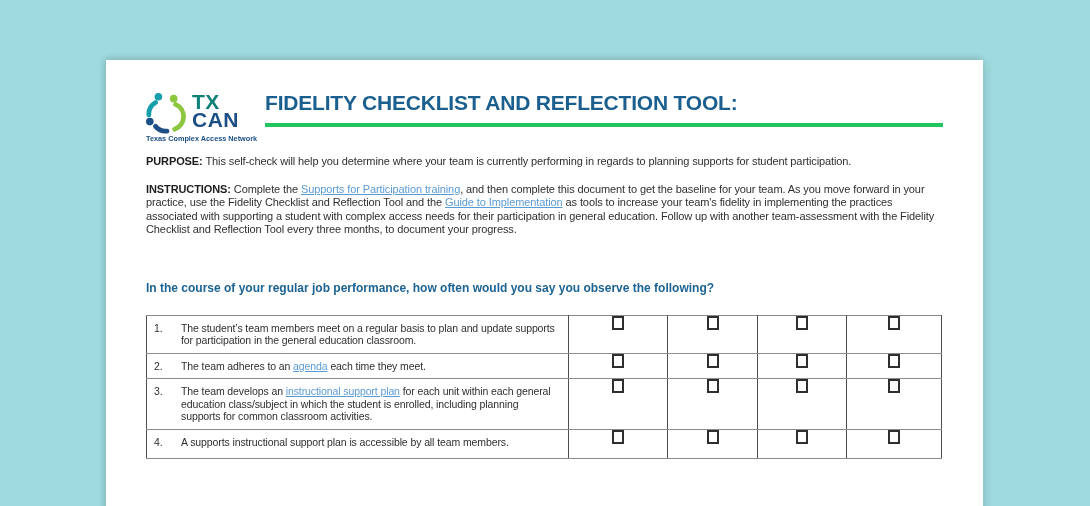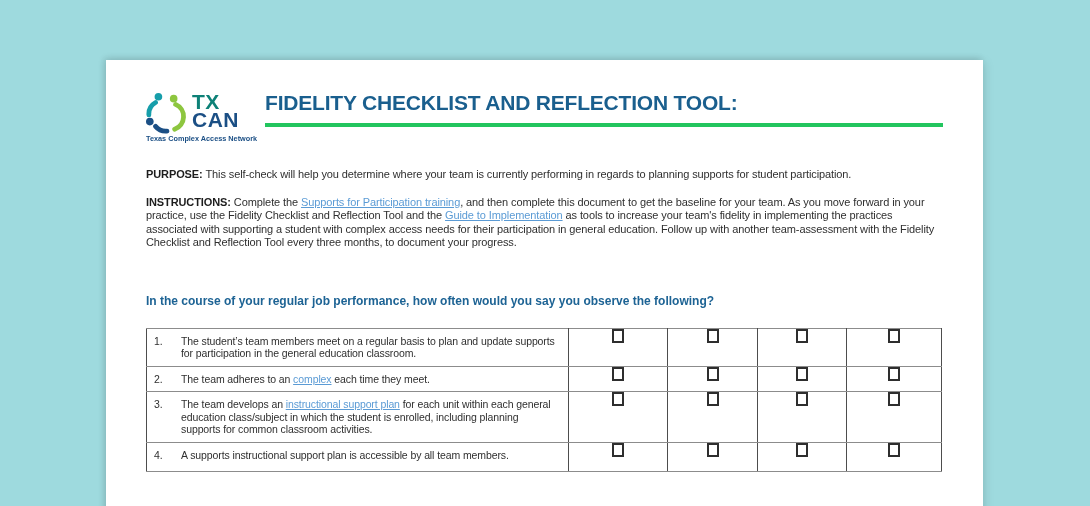--- a/index.html
+++ b/index.html
@@ -27,21 +27,21 @@
   .logo-word { line-height: 0.88; margin-left: 4px; margin-top: 3px; }
   .logo-tx { font-size: 21px; font-weight: bold; color: #0d8177; letter-spacing: 0.5px; display: block; }
   .logo-can { font-size: 21px; font-weight: bold; color: #1b4f85; letter-spacing: 0.5px; display: block; }
   .logo-tagline { font-size: 7.3px; font-weight: bold; color: #1b4f85; white-space: nowrap; }
   .title-block { flex: 1; padding-bottom: 8px; border-bottom: 4px solid #22c55e; margin-top: 1px; }
   .doc-title { font-size: 21px; font-weight: bold; color: #1a5f8e; letter-spacing: -0.2px; }
   .doc-subtitle { font-size: 16px; font-weight: bold; color: #1d6394; margin-top: 3px; }
 
   
   .para { font-size: 11px; line-height: 13.5px; letter-spacing: -0.1px; color: #2f2f2f; }
-  .purpose { margin-top: 25px; }
+  .purpose { margin-top: 12px; }
   .instructions { margin-top: 14px; }
   .blabel { font-weight: bold; color: #1d1d1d; }
   a.link { color: #5b9bd5; text-decoration: underline; cursor: pointer; }
 
   
   .question-row { display: flex; margin-top: 44px; align-items: flex-end; }
   .question { font-size: 12px; font-weight: bold; color: #1d6394; flex: 1; }
   .date-area { font-size: 12px; font-weight: bold; color: #1d6394; white-space: nowrap; display: flex; align-items: flex-end; }
   .date-line { display: inline-block; width: 132px; border-bottom: 1.5px solid #4586ad; height: 12px; margin-left: 4px; }
 
@@ -129,21 +129,21 @@
 
       <tr class="r1">
         <td class="stmt"><span class="num">1.</span><span>The student’s team members meet on a regular basis to plan and update supports for participation in the general education classroom.</span><a class="link"></a><span></span></td>
         <td class="check"><span class="cb"></span></td>
         <td class="check"><span class="cb"></span></td>
         <td class="check"><span class="cb"></span></td>
         <td class="check"><span class="cb"></span></td>
       </tr>
 
       <tr class="r2">
-        <td class="stmt"><span class="num">2.</span><span>The team adheres to an </span><a class="link">complex</a><span> each time they meet.</span></td>
+        <td class="stmt"><span class="num">2.</span><span>The team adheres to an </span><a class="link">agenda</a><span> each time they meet.</span></td>
         <td class="check"><span class="cb"></span></td>
         <td class="check"><span class="cb"></span></td>
         <td class="check"><span class="cb"></span></td>
         <td class="check"><span class="cb"></span></td>
       </tr>
 
       <tr class="r3">
         <td class="stmt"><span class="num">3.</span><span>The team develops an </span><a class="link">instructional support plan</a><span> for each unit within each general education class/subject in which the student is enrolled, including planning supports for common classroom activities.</span></td>
         <td class="check"><span class="cb"></span></td>
         <td class="check"><span class="cb"></span></td>

